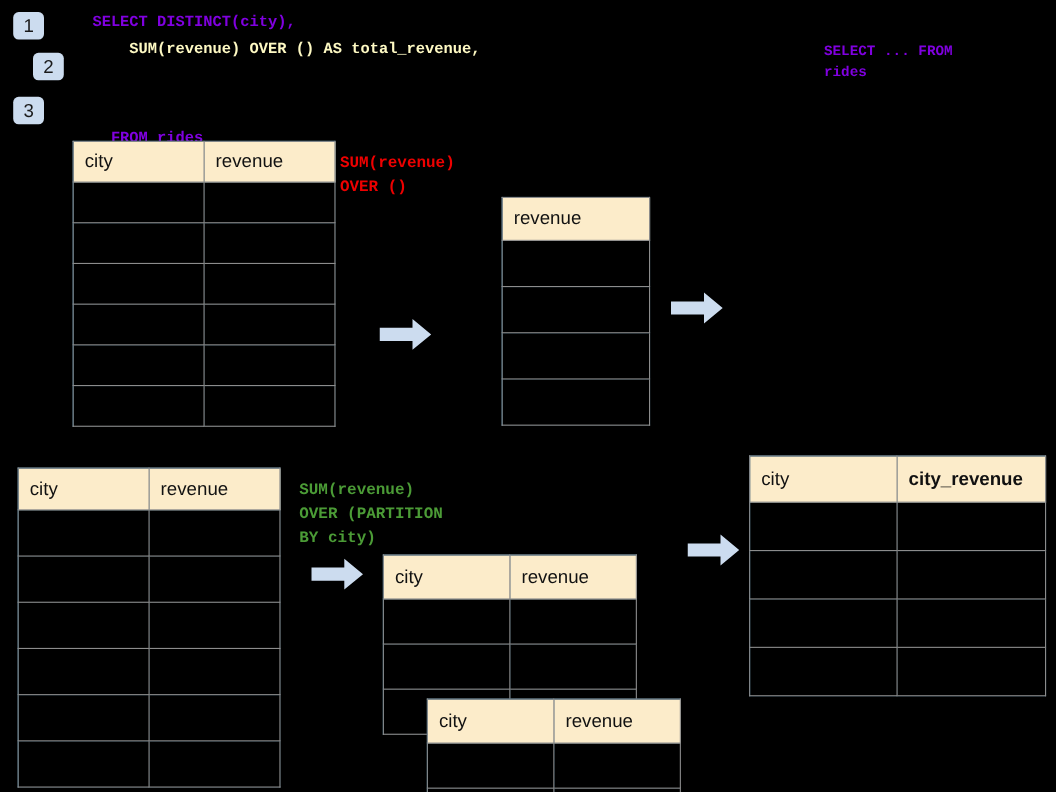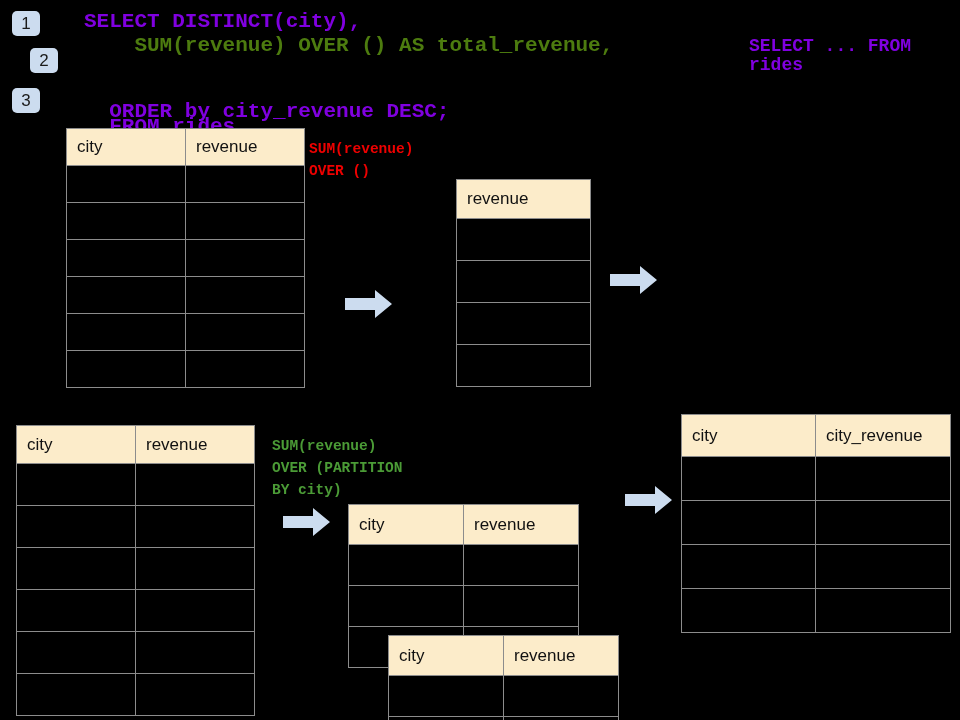--- a/index.html
+++ b/index.html
@@ -28,28 +28,28 @@
     line-height: 25px;
     text-align: center;
     width: 28px;
     height: 25px;
   }
 
   
   .code {
     position: absolute;
     font-family: "Liberation Mono", monospace;
-    font-size: 21px;
+    font-size: 14px;
     line-height: 21.5px;
     white-space: pre;
     font-weight: bold;
     letter-spacing: 0px;
   }
   .code-purple { color: #8000e0; }
-  .code-red    { color: #4d7c0f; }
+  .code-red    { color: #fef9c3; }
   .code-green  { color: #4b9b36; }
 
   
   .annot {
     position: absolute;
     font-family: "Liberation Mono", monospace;
     font-size: 14.5px;
     line-height: 22px;
     font-weight: bold;
     white-space: pre;
@@ -89,23 +89,22 @@
 
 <div id="canvas">
 
   <div class="badge" style="left:12px;  top:11px;">1</div>
   <div class="badge" style="left:30px;  top:48px;">2</div>
   <div class="badge" style="left:12px;  top:88px;">3</div>
 
   <div class="code code-purple" style="left:84px; top:11px;">SELECT DISTINCT(city),</div>
   <div class="code code-red" style="left:84px; top:35px;">    SUM(revenue) OVER () AS total_revenue,</div>
   <div class="code code-purple" style="left:84px; top:79px;margin-top:37px;">  FROM rides</div>
-  <div class="code code-purple" style="left:84px; top:101px;">  ORDER by city_revenue DESC;</div>
-
-  <div class="annot" style="left:749px; top:37px; color:#8000e0; font-size:18px; line-height:19px;">SELECT ... FROM
+
+  <div class="annot" style="left:749px; top:37px; color:#8000e0; font-size:13px; line-height:19px;">SELECT ... FROM
 rides</div>
 
   <div class="annot annot-red" style="left:309px; top:138px;">SUM(revenue)
 OVER ()</div>
 
   <div class="annot annot-green" style="left:272px; top:435px;">SUM(revenue)
 OVER (PARTITION
 BY city)</div>
 
   <table class="tbl" style="left:66px; top:128px; width:238px;">
@@ -276,21 +275,21 @@
   </div>
 
   <table class="tbl" style="left:681px; top:414px; width:269px; z-index:4;">
     <colgroup>
         <col style="width:134px">
         <col style="width:135px">
       </colgroup>
     <tbody>
       <tr>
         <td class="hd" style="height:41px;">city</td>
-        <td class="hd" style="height:41px;">city_revenue</td>
+        <td class="hd" style="height:41px;font-weight:bold;">city_revenue</td>
       </tr>
       <tr>
           <td style="height:43px;"></td>
           <td></td>
         </tr>
       <tr>
           <td style="height:43px;"></td>
           <td></td>
         </tr>
       <tr>

